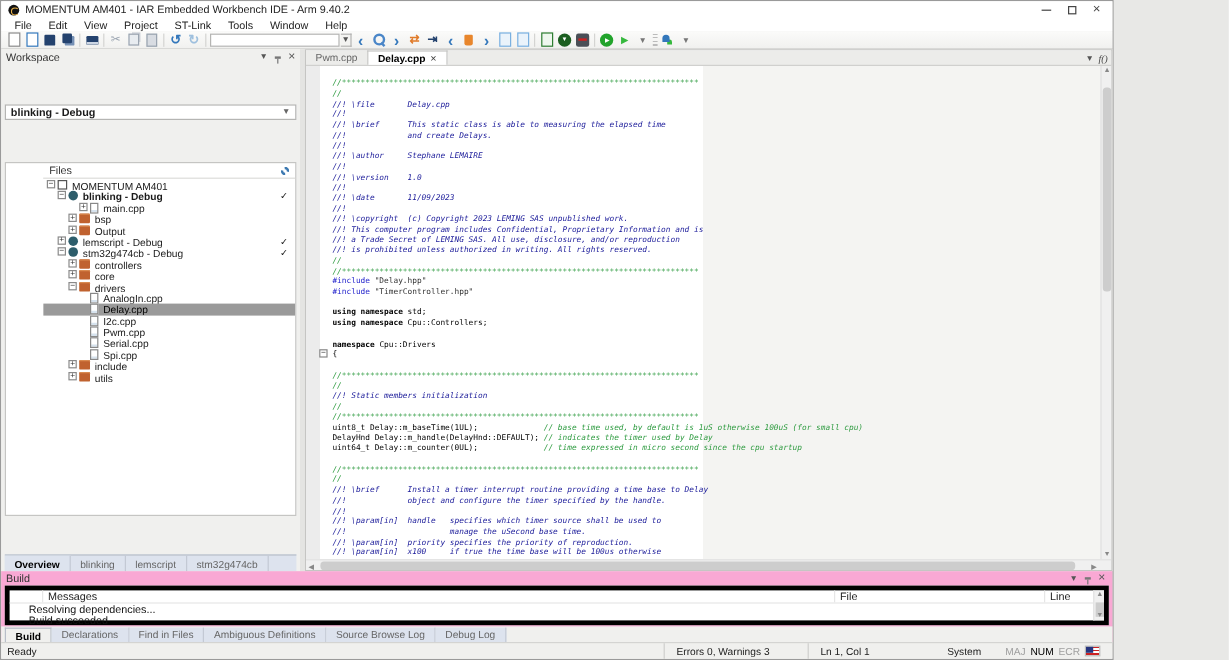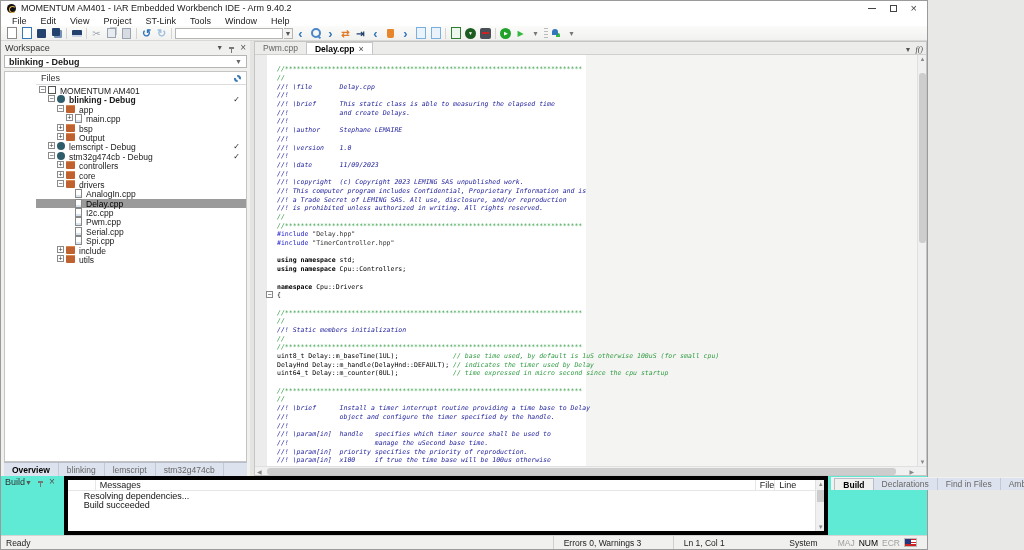--- a/index.html
+++ b/index.html
@@ -55,21 +55,21 @@
   .ic-download-and-debug::before { content:"▶"; color:#fff; font-size:5px; margin-left:1px; }
   .ic-download-and-debug { background:#21a32b; border-radius:50%; width:11px; height:11px; margin:0 2px; }
   .ic-debug-without-downloading::before { content:"▶"; } .ic-debug-without-downloading { color:#35b83d; font-size:8px; }
   .ic-st-link::before { content:""; width:6px; height:6px; background:#3377bb; border-radius:50% 50% 0 0; box-shadow:3px 3px 0 -1px #35b83d; display:block; margin:-3px 3px 0 0; }
   .ic-toolbar-overflow::before { content:"▾"; color:#777; font-size:8px; }
 
   
   .main { flex:1 1 auto; display:flex; min-height:0; }
 
   
-  .workspace { width:253px; flex:0 0 auto; display:flex; flex-direction:column; background:#f0f0ee; border-right:4px solid #e4e4e2; }
+  .workspace { width:253px; flex:0 0 auto; display:flex; flex-direction:column; background:#f0f0ee; border-right:4px solid #e4e4e2;gap:32px; }
   .panel-head { height:13px; display:flex; align-items:center; padding:0 4px; color:#333; flex:0 0 auto; }
   .panel-head .hbtns { margin-left:auto; display:flex; align-items:center; gap:6px; }
   .i-menu-arrow { font-size:7px; color:#555; }
   .i-pin { width:5px; height:2px; background:#777; position:relative; }
   .i-pin::after { content:""; position:absolute; left:2px; top:2px; width:1px; height:4px; background:#777; }
   .i-x { font-size:10px; color:#555; line-height:8px; }
   .combo { height:13px; margin:1px 3px 3px 3px; background:#fff; border:1px solid #b5b5b3; display:flex; align-items:center; padding:0 4px; font-weight:bold; flex:0 0 auto; }
   .combo .arr { margin-left:auto; font-size:7px; color:#666; }
   .filesbox { flex:1 1 auto; margin:0 3px; border:1px solid #c5c5c3; background:#fff; display:flex; flex-direction:column; min-height:0;padding-left:31px; }
   .files-head { height:13px; border-bottom:1px solid #dcdcda; display:flex; align-items:center; padding:0 5px; color:#333; flex:0 0 auto; }
@@ -113,21 +113,21 @@
   .seg-k  { color:#000; font-weight:bold; }
   .seg-t  { color:#000; }
   .vscroll { width:9px; flex:0 0 auto; background:#f0f0f0; border-left:1px solid #e0e0e0; position:relative; }
   .vthumb { position:absolute; left:1px; width:7px; top:18px; height:170px; background:#cdcdcd; border-radius:3px; }
   .varr { position:absolute; left:1px; width:7px; font-size:6px; color:#888; text-align:center; }
   .hscroll { height:9px; background:#f0f0f0; border-top:1px solid #e0e0e0; position:relative; flex:0 0 auto; }
   .hthumb { position:absolute; top:1px; height:7px; left:12px; right:30px; background:#cdcdcd; border-radius:3px; }
   .harr { position:absolute; top:1px; font-size:6px; color:#888; }
 
   
-  .build { height:59px; flex:0 0 auto; display:flex; flex-direction:row; background:#5eead4; }
+  .build { height:59px; flex:0 0 auto; display:flex; flex-direction:column; background:#f9a8d4; }
   .build-head { height:12px; display:flex; align-items:center; padding:0 4px; color:#333; flex:0 0 auto; }
   .build-box { flex:1 1 auto; margin:0 3px; border:4px solid #000000; background:#fff; display:flex; min-height:0; }
   .build-cols { flex:1 1 auto; display:flex; flex-direction:column; }
   .bhead { height:11px; display:flex; border-bottom:1px solid #e6e6e6; color:#222; flex:0 0 auto; }
   .bhead .c0 { width:28px; border-right:1px solid #e6e6e6; }
   .bhead .c1 { flex:0 0 660px; padding-left:4px; display:flex; align-items:center; border-right:1px solid #e6e6e6; }
   .bhead .c2 { flex:1 1 auto; padding-left:4px; display:flex; align-items:center; border-right:1px solid #e6e6e6; }
   .bhead .c3 { flex:0 0 40px; padding-left:4px; display:flex; align-items:center; }
   .brow { height:9.5px; display:flex; align-items:center; padding-left:16px; color:#111; }
   .bvscroll { width:9px; flex:0 0 auto; background:#f0f0f0; border-left:1px solid #e0e0e0; position:relative; }
@@ -237,26 +237,20 @@
               <span class="exp">−</span>
               <span class="ti ti-workspace"></span>
               <span class="lbl">MOMENTUM AM401</span>
             </div>
             <div class="trow bold">
               <span style="width: 12px; flex: 0 0 auto;"></span>
               <span class="exp">−</span>
               <span class="ti ti-project"></span>
               <span class="lbl">blinking - Debug</span>
               <span class="check">✓</span>
-            </div>
-            <div class="trow">
-              <span style="width: 21px; flex: 0 0 auto;"></span>
-              <span class="exp">−</span>
-              <span class="ti ti-folder"></span>
-              <span class="lbl">app</span>
             </div>
             <div class="trow">
               <span style="width: 30px; flex: 0 0 auto;"></span>
               <span class="exp">+</span>
               <span class="ti ti-file"></span>
               <span class="lbl">main.cpp</span>
             </div>
             <div class="trow">
               <span style="width: 21px; flex: 0 0 auto;"></span>
               <span class="exp">+</span>

